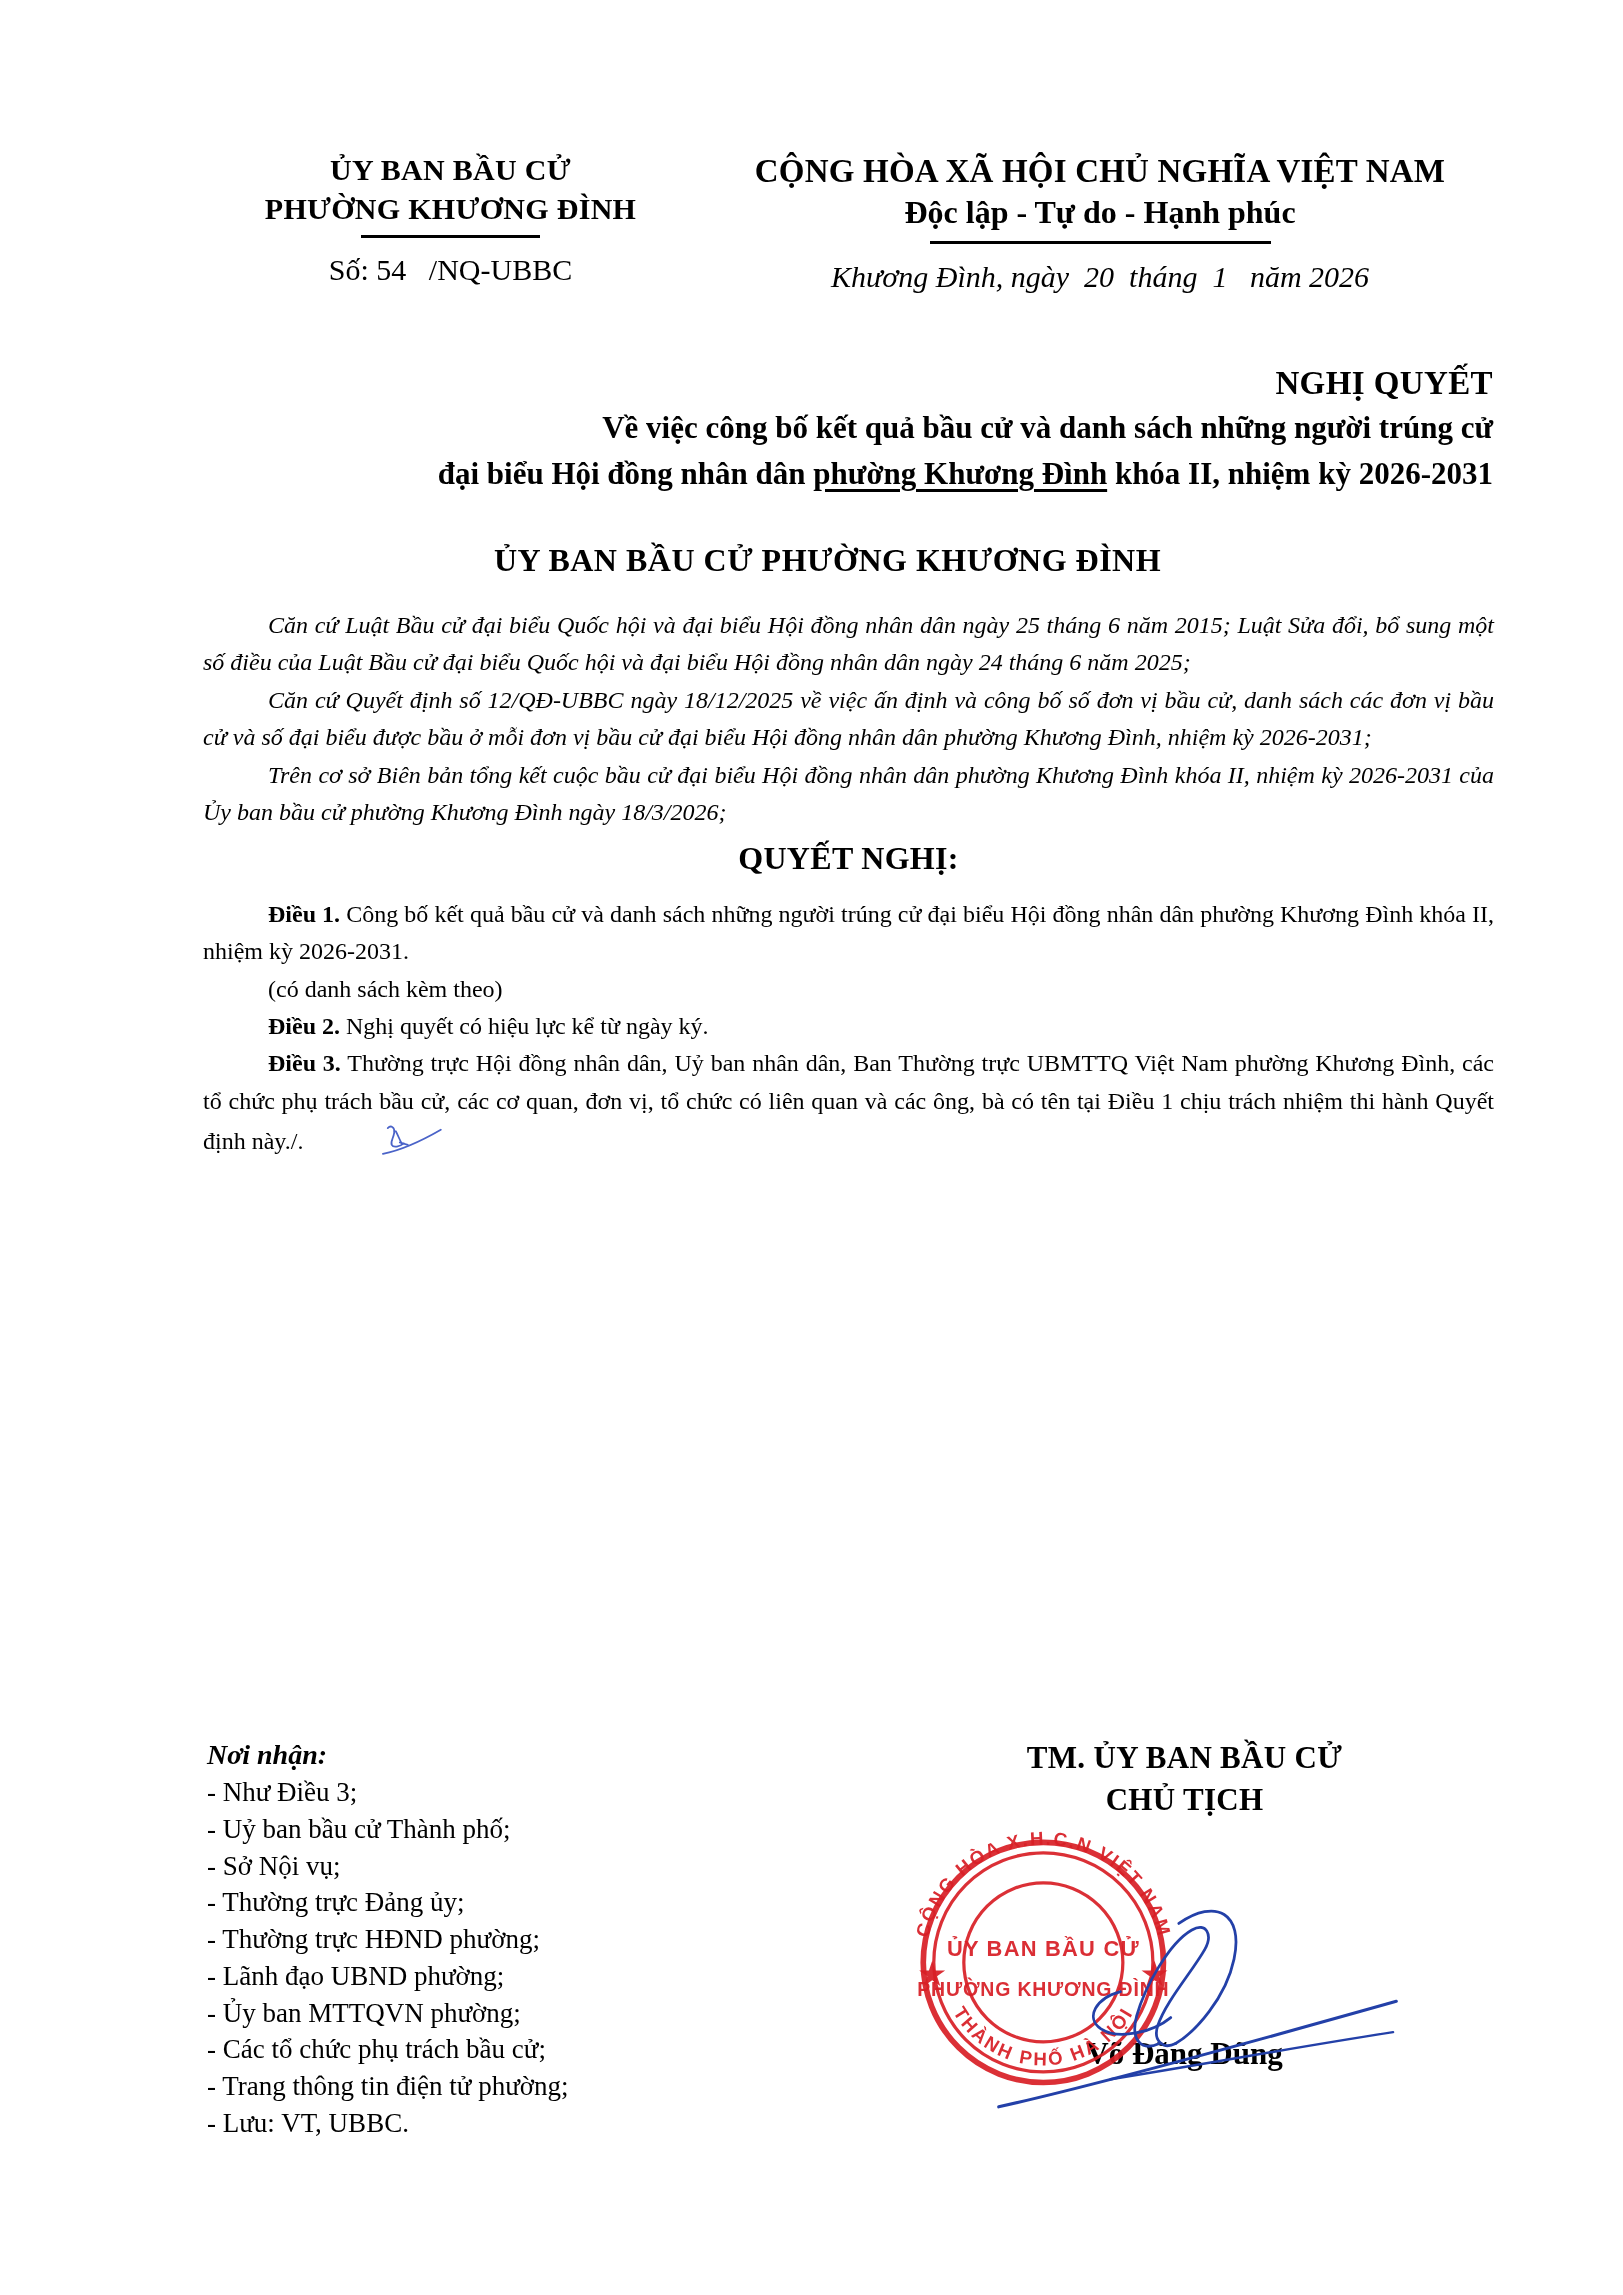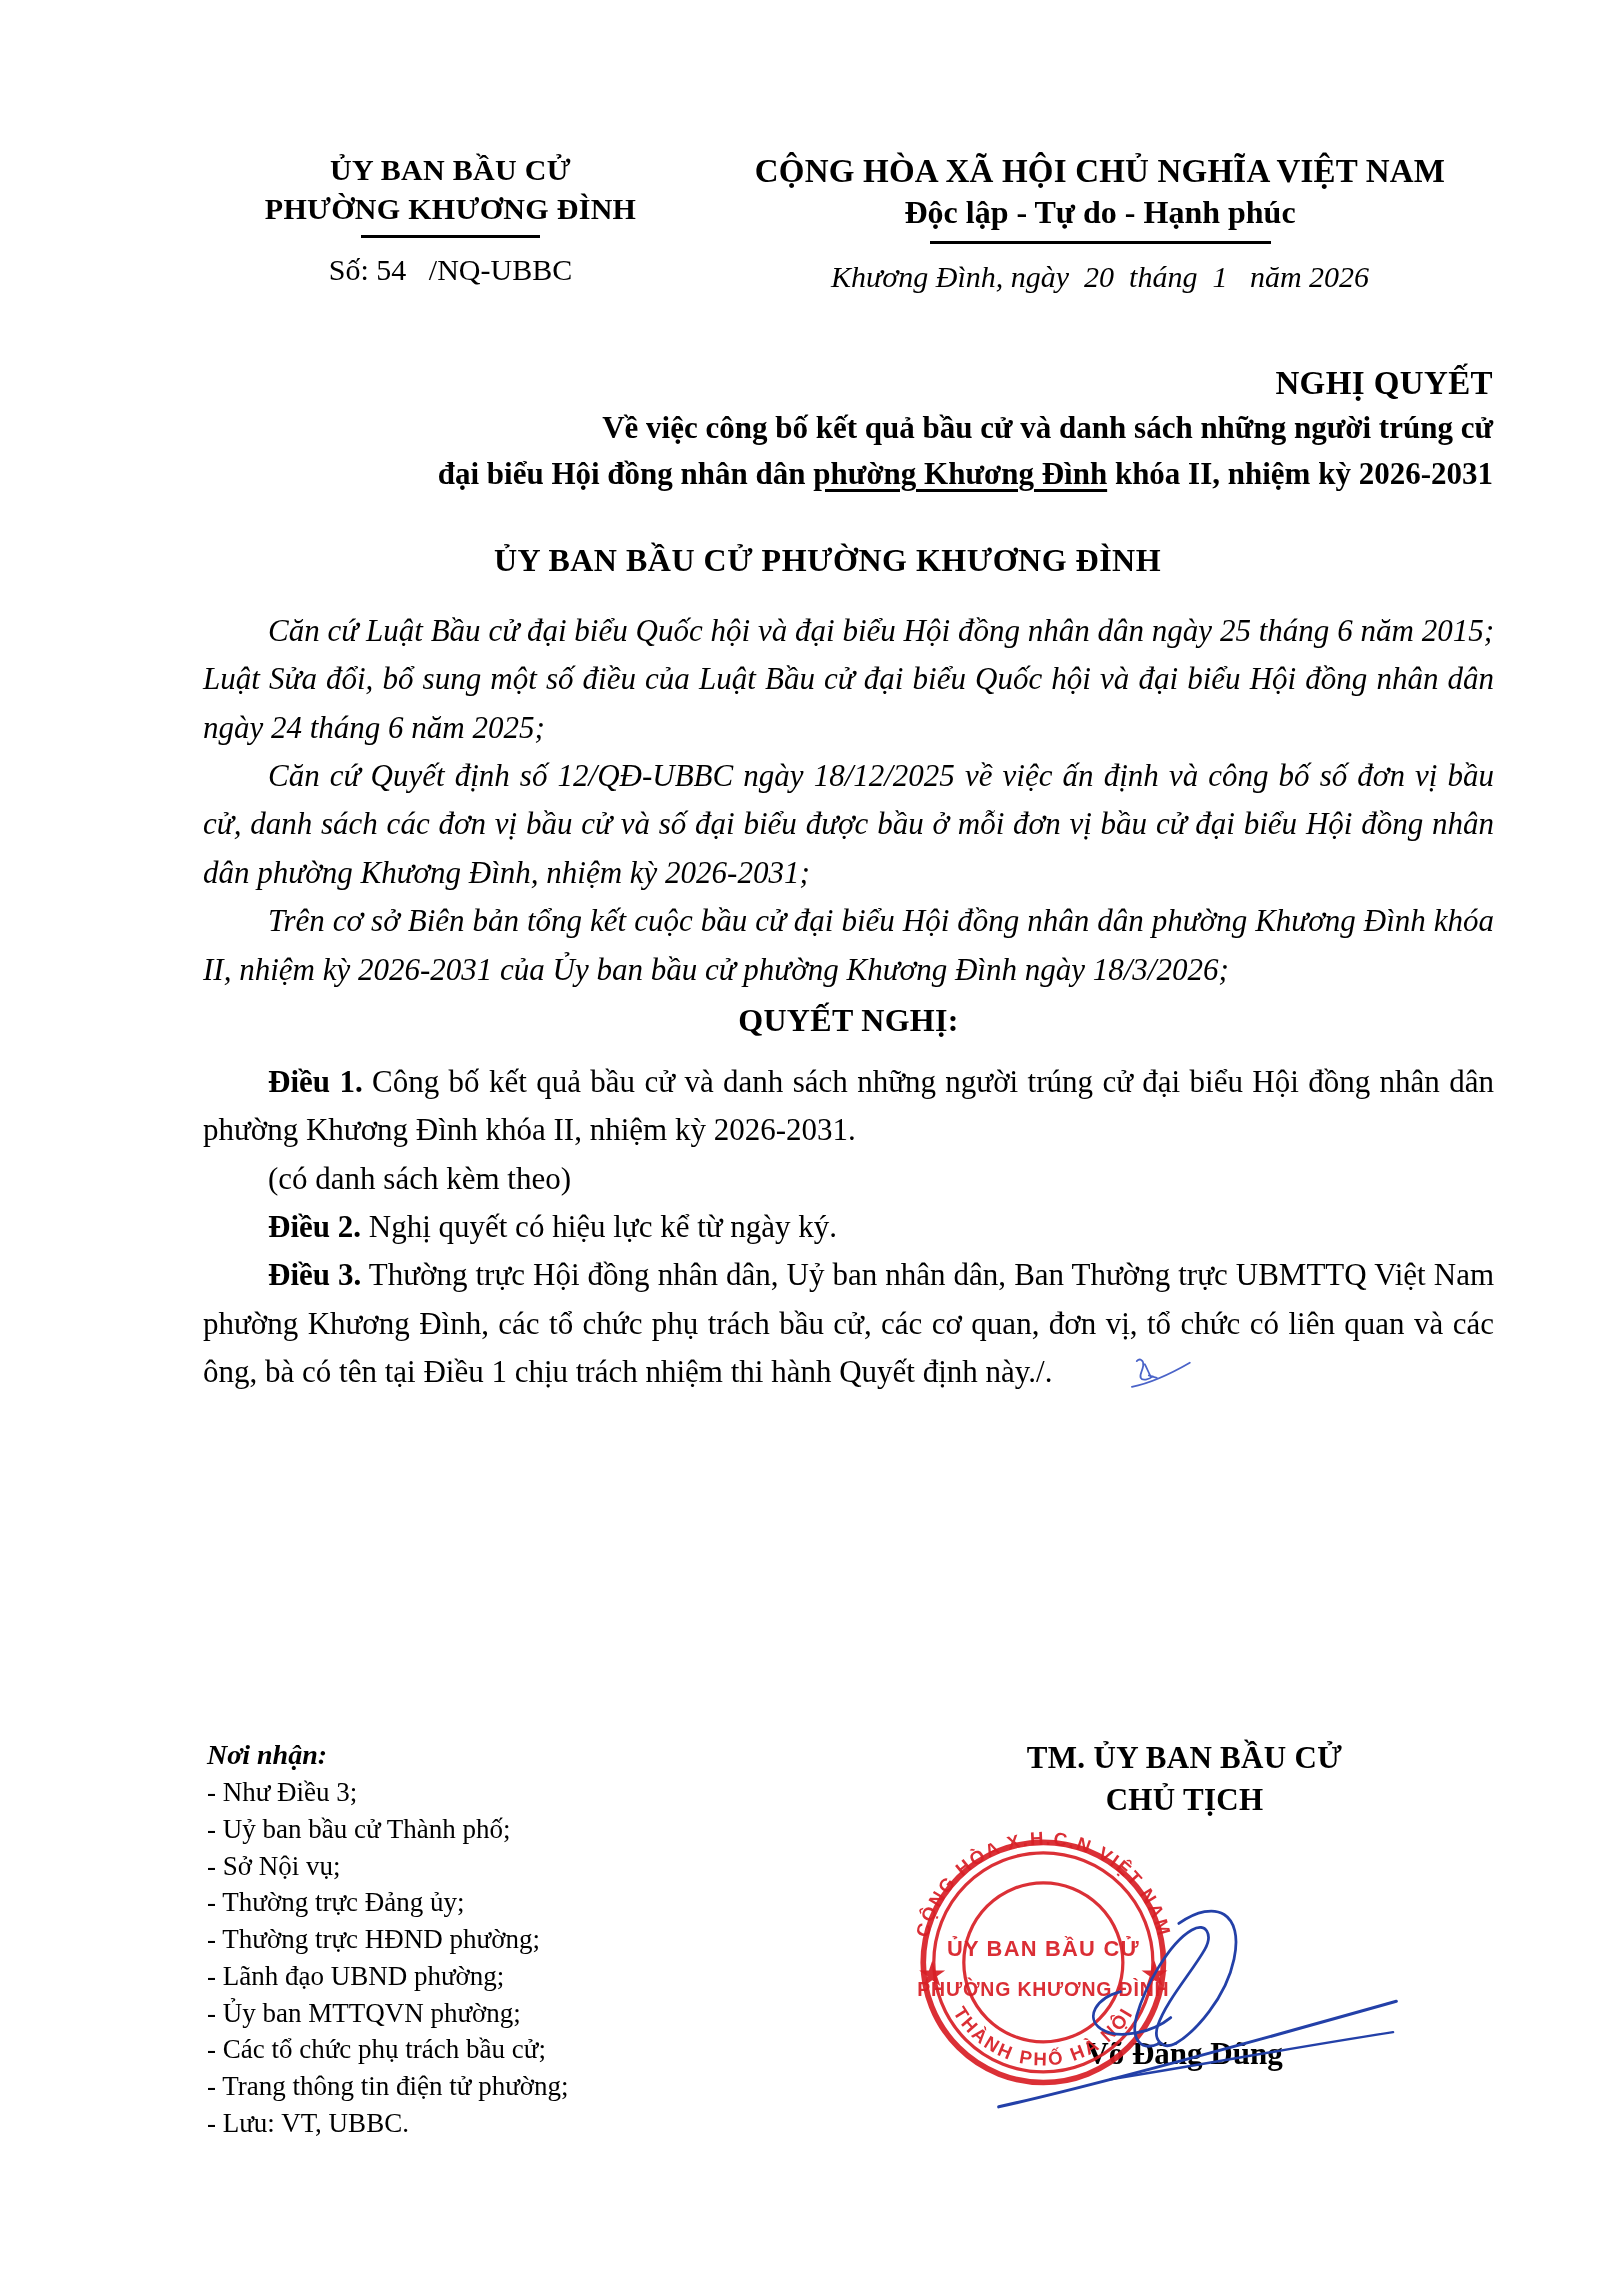--- a/index.html
+++ b/index.html
@@ -118,21 +118,21 @@
 
   
   .body-block {
     position: absolute;
     left: 203px;
     top: 607px;
     width: 1291px;
   }
   p.para {
     margin: 0;
-    font-size: 31px;
+    font-size: 24px;
     line-height: 1.56;
     text-align: justify;
     text-indent: 65px;
     font-style: italic;
   }
   p.para.normal { font-style: normal; }
 
   .quyetnghi {
     text-align: center;
     font-size: 32px;

